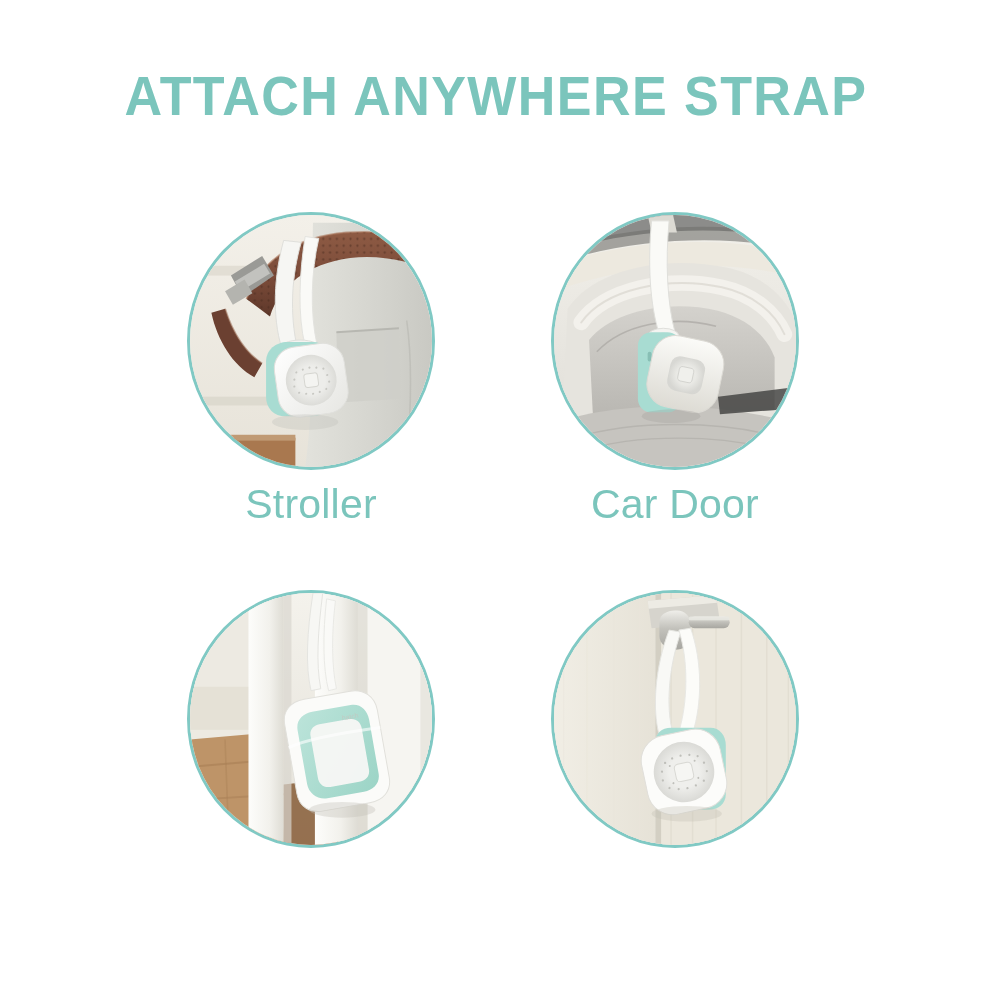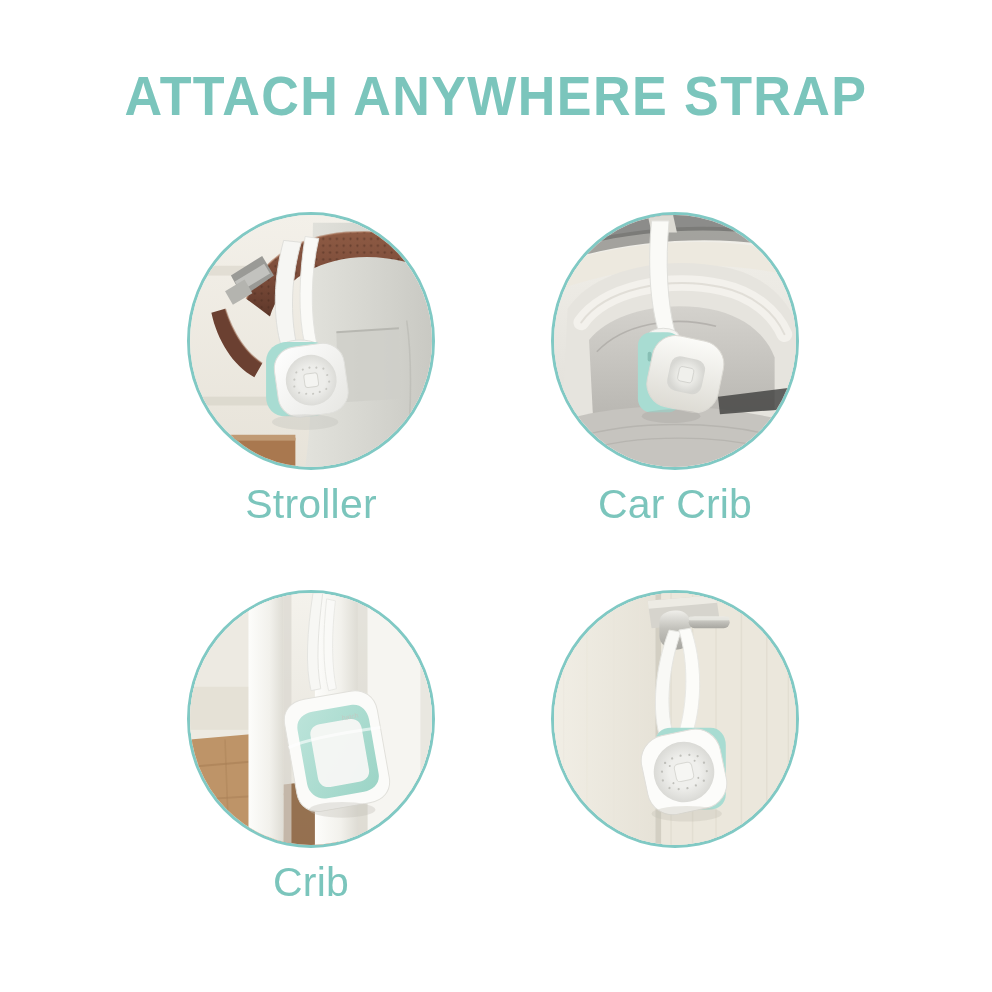--- a/index.html
+++ b/index.html
@@ -236,21 +236,21 @@
         <rect x="96" y="140" width="4" height="10" rx="2" fill="#7FB8AE" opacity="0.8"></rect>
 
         <g transform="rotate(12 126 160)">
           <rect x="98" y="124" width="74" height="74" rx="24" fill="url(#s2hand)" stroke="#DCDAD4" stroke-width="1"></rect>
           <rect x="118" y="144" width="36" height="36" rx="10" fill="url(#grille2)" opacity="0.9"></rect>
           <rect x="128" y="154" width="15" height="15" rx="3.5" fill="#F0F0EC" stroke="#D2D2CD" stroke-width="0.9"></rect>
         </g>
         <ellipse cx="120" cy="206" rx="30" ry="7" fill="#9E9C97" opacity="0.3"></ellipse>
       </svg>
     </div>
-    <div class="feature-label">Car Crib</div>
+    <div class="feature-label">Car Door</div>
   </div>
 
   <div class="feature-cell cell-r1 cell-c0">
     <div class="photo-circle">
       <svg class="scene" viewBox="0 0 248 258" preserveAspectRatio="xMidYMid slice">
         <defs>
           <linearGradient id="s3bg" x1="0" y1="0" x2="0" y2="1">
             <stop offset="0" stop-color="#F4F2EC"></stop>
               <stop offset="1" stop-color="#E4E1D8"></stop>
           </linearGradient>
@@ -297,21 +297,20 @@
 
           <path d="M128 142 C128 136 133 132 139 132 L170 132 C177 132 181 137 181 143 L181 186
                    C181 193 176 197 169 197 L139 197 C132 197 128 192 128 186 Z" fill="#F7F7F4" opacity="0.95"></path>
 
           <path d="M104 150 C118 146 150 144 200 146" stroke="#FFFFFF" stroke-width="3" fill="none" opacity="0.6"></path>
           <text x="180" y="132" font-family="Liberation Sans, sans-serif" font-size="7" fill="#C6C4BE" text-anchor="end" opacity="0.75">hatch</text>
         </g>
         <ellipse cx="156" cy="222" rx="34" ry="8" fill="#C0BDB5" opacity="0.35"></ellipse>
       </svg>
     </div>
-    <div class="feature-label">Crib</div>
   </div>
 
   <div class="feature-cell cell-r1 cell-c1">
     <div class="photo-circle">
       <svg class="scene" viewBox="0 0 248 258" preserveAspectRatio="xMidYMid slice">
         <defs>
           <linearGradient id="s4door" x1="0" y1="0" x2="1" y2="0">
             <stop offset="0" stop-color="#EFECE2"></stop>
               <stop offset="1" stop-color="#E3DFD4"></stop>
           </linearGradient>

